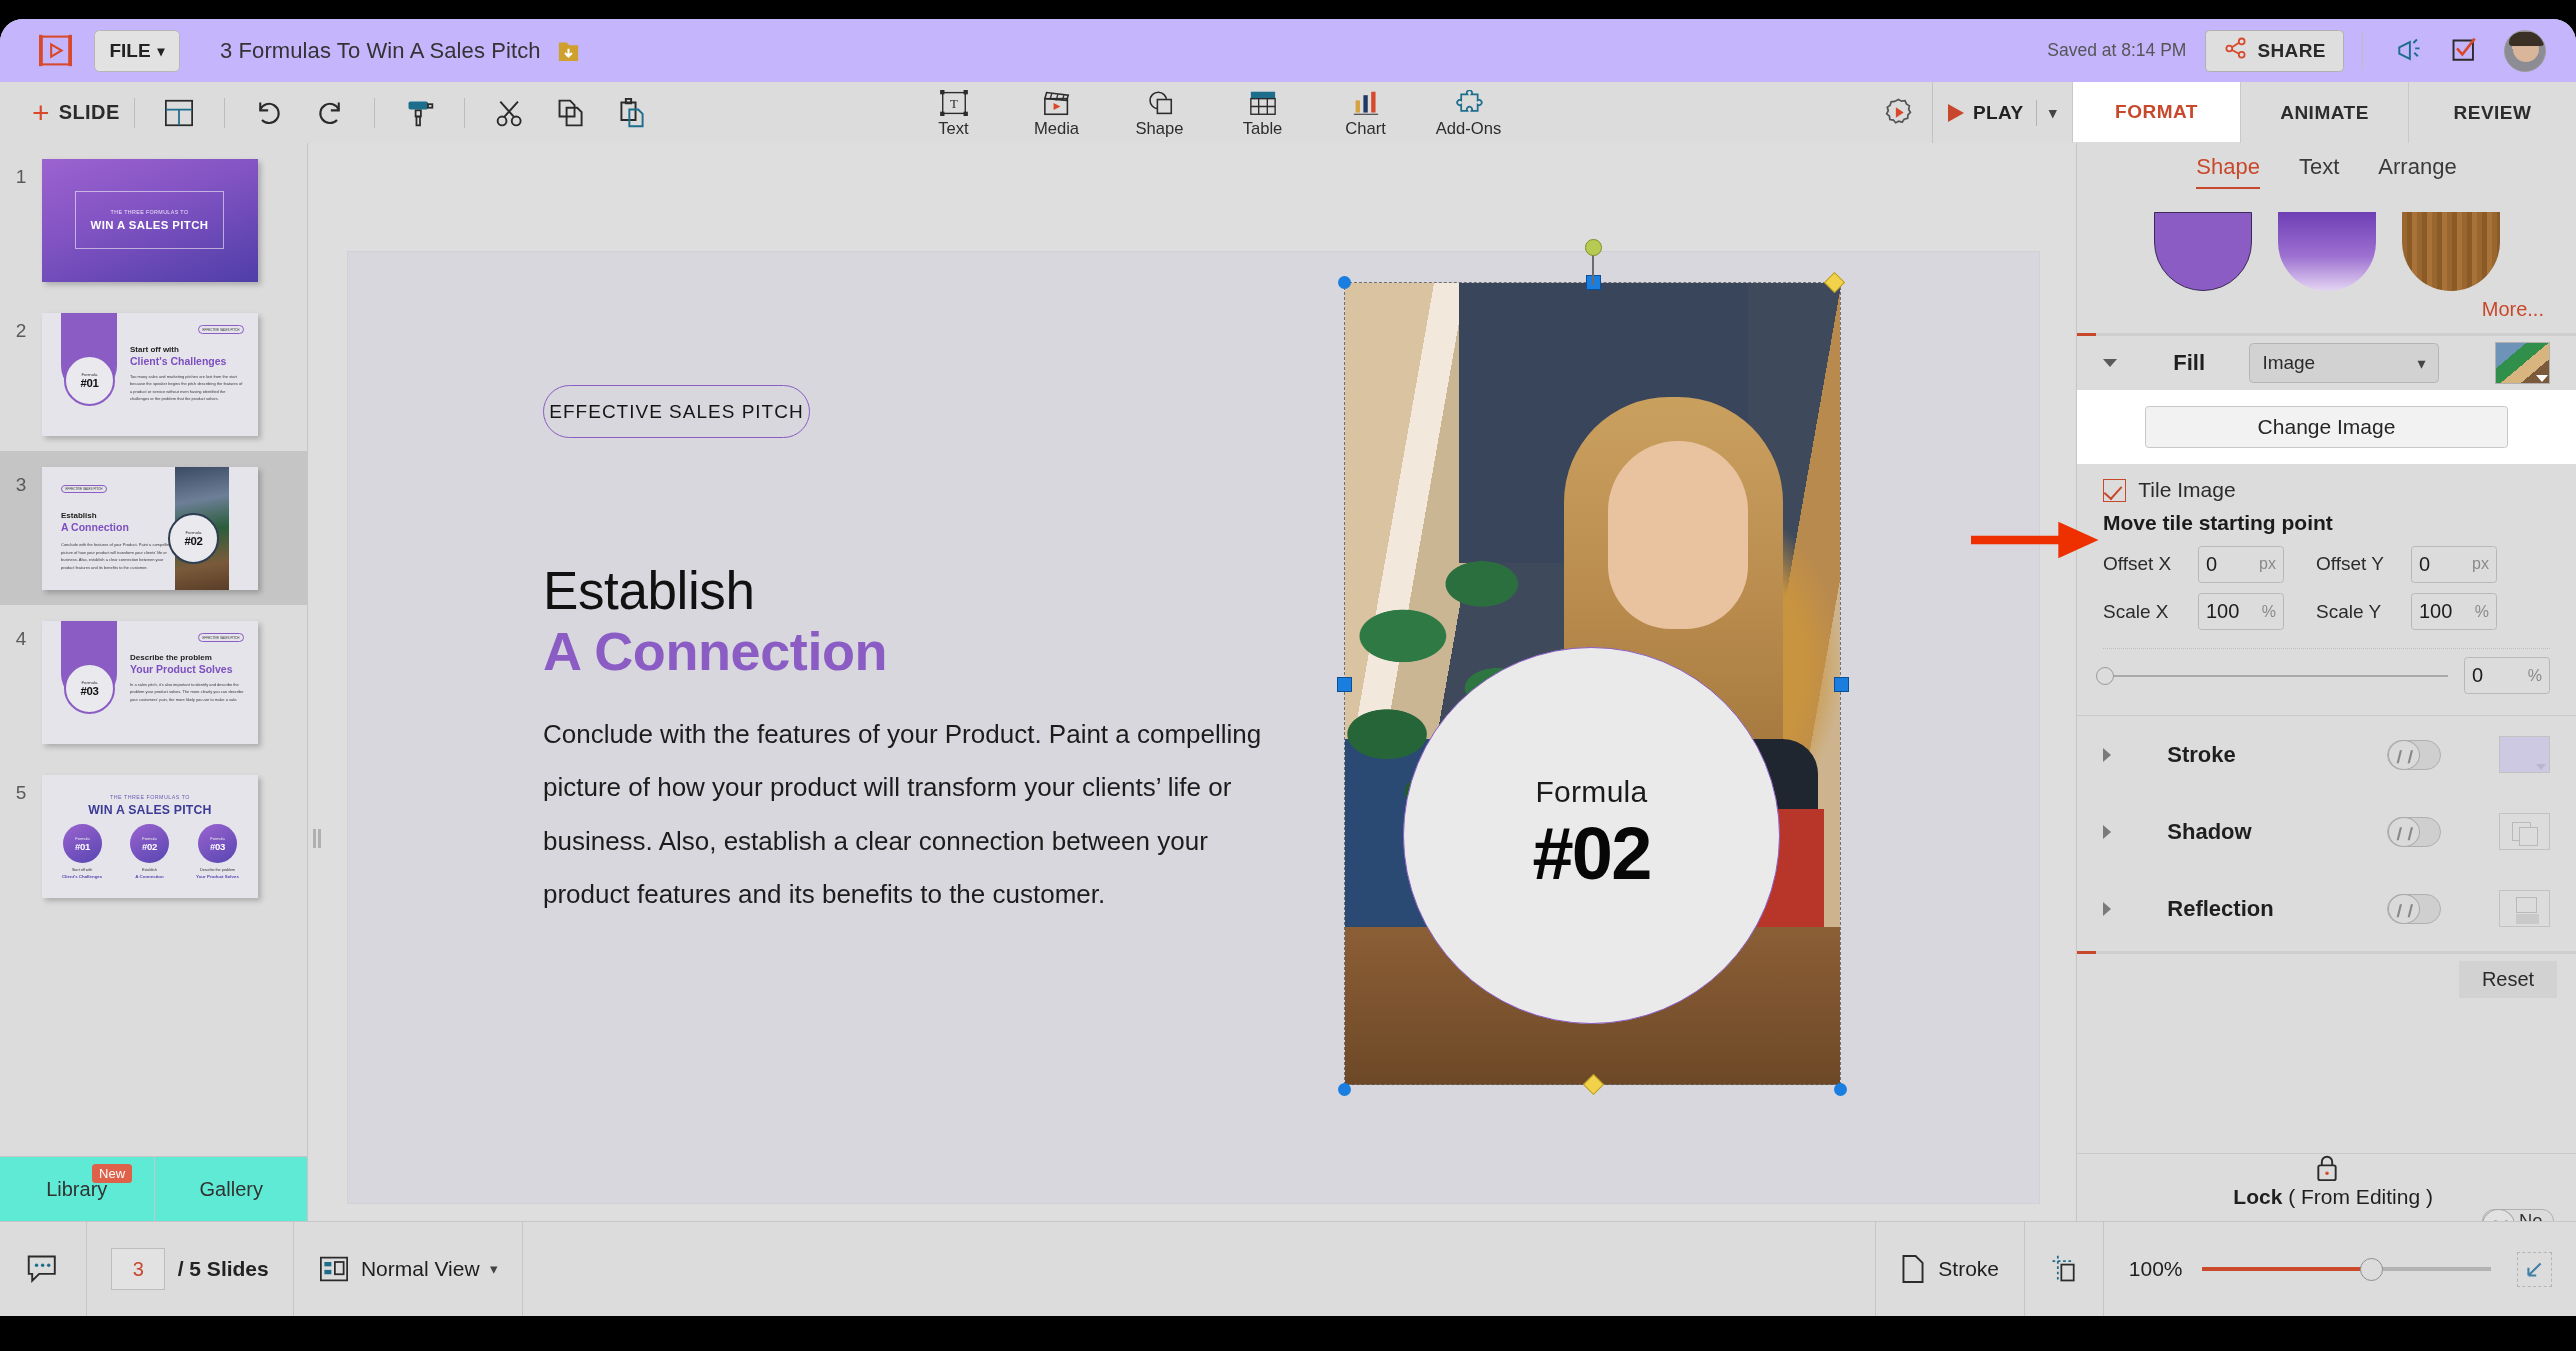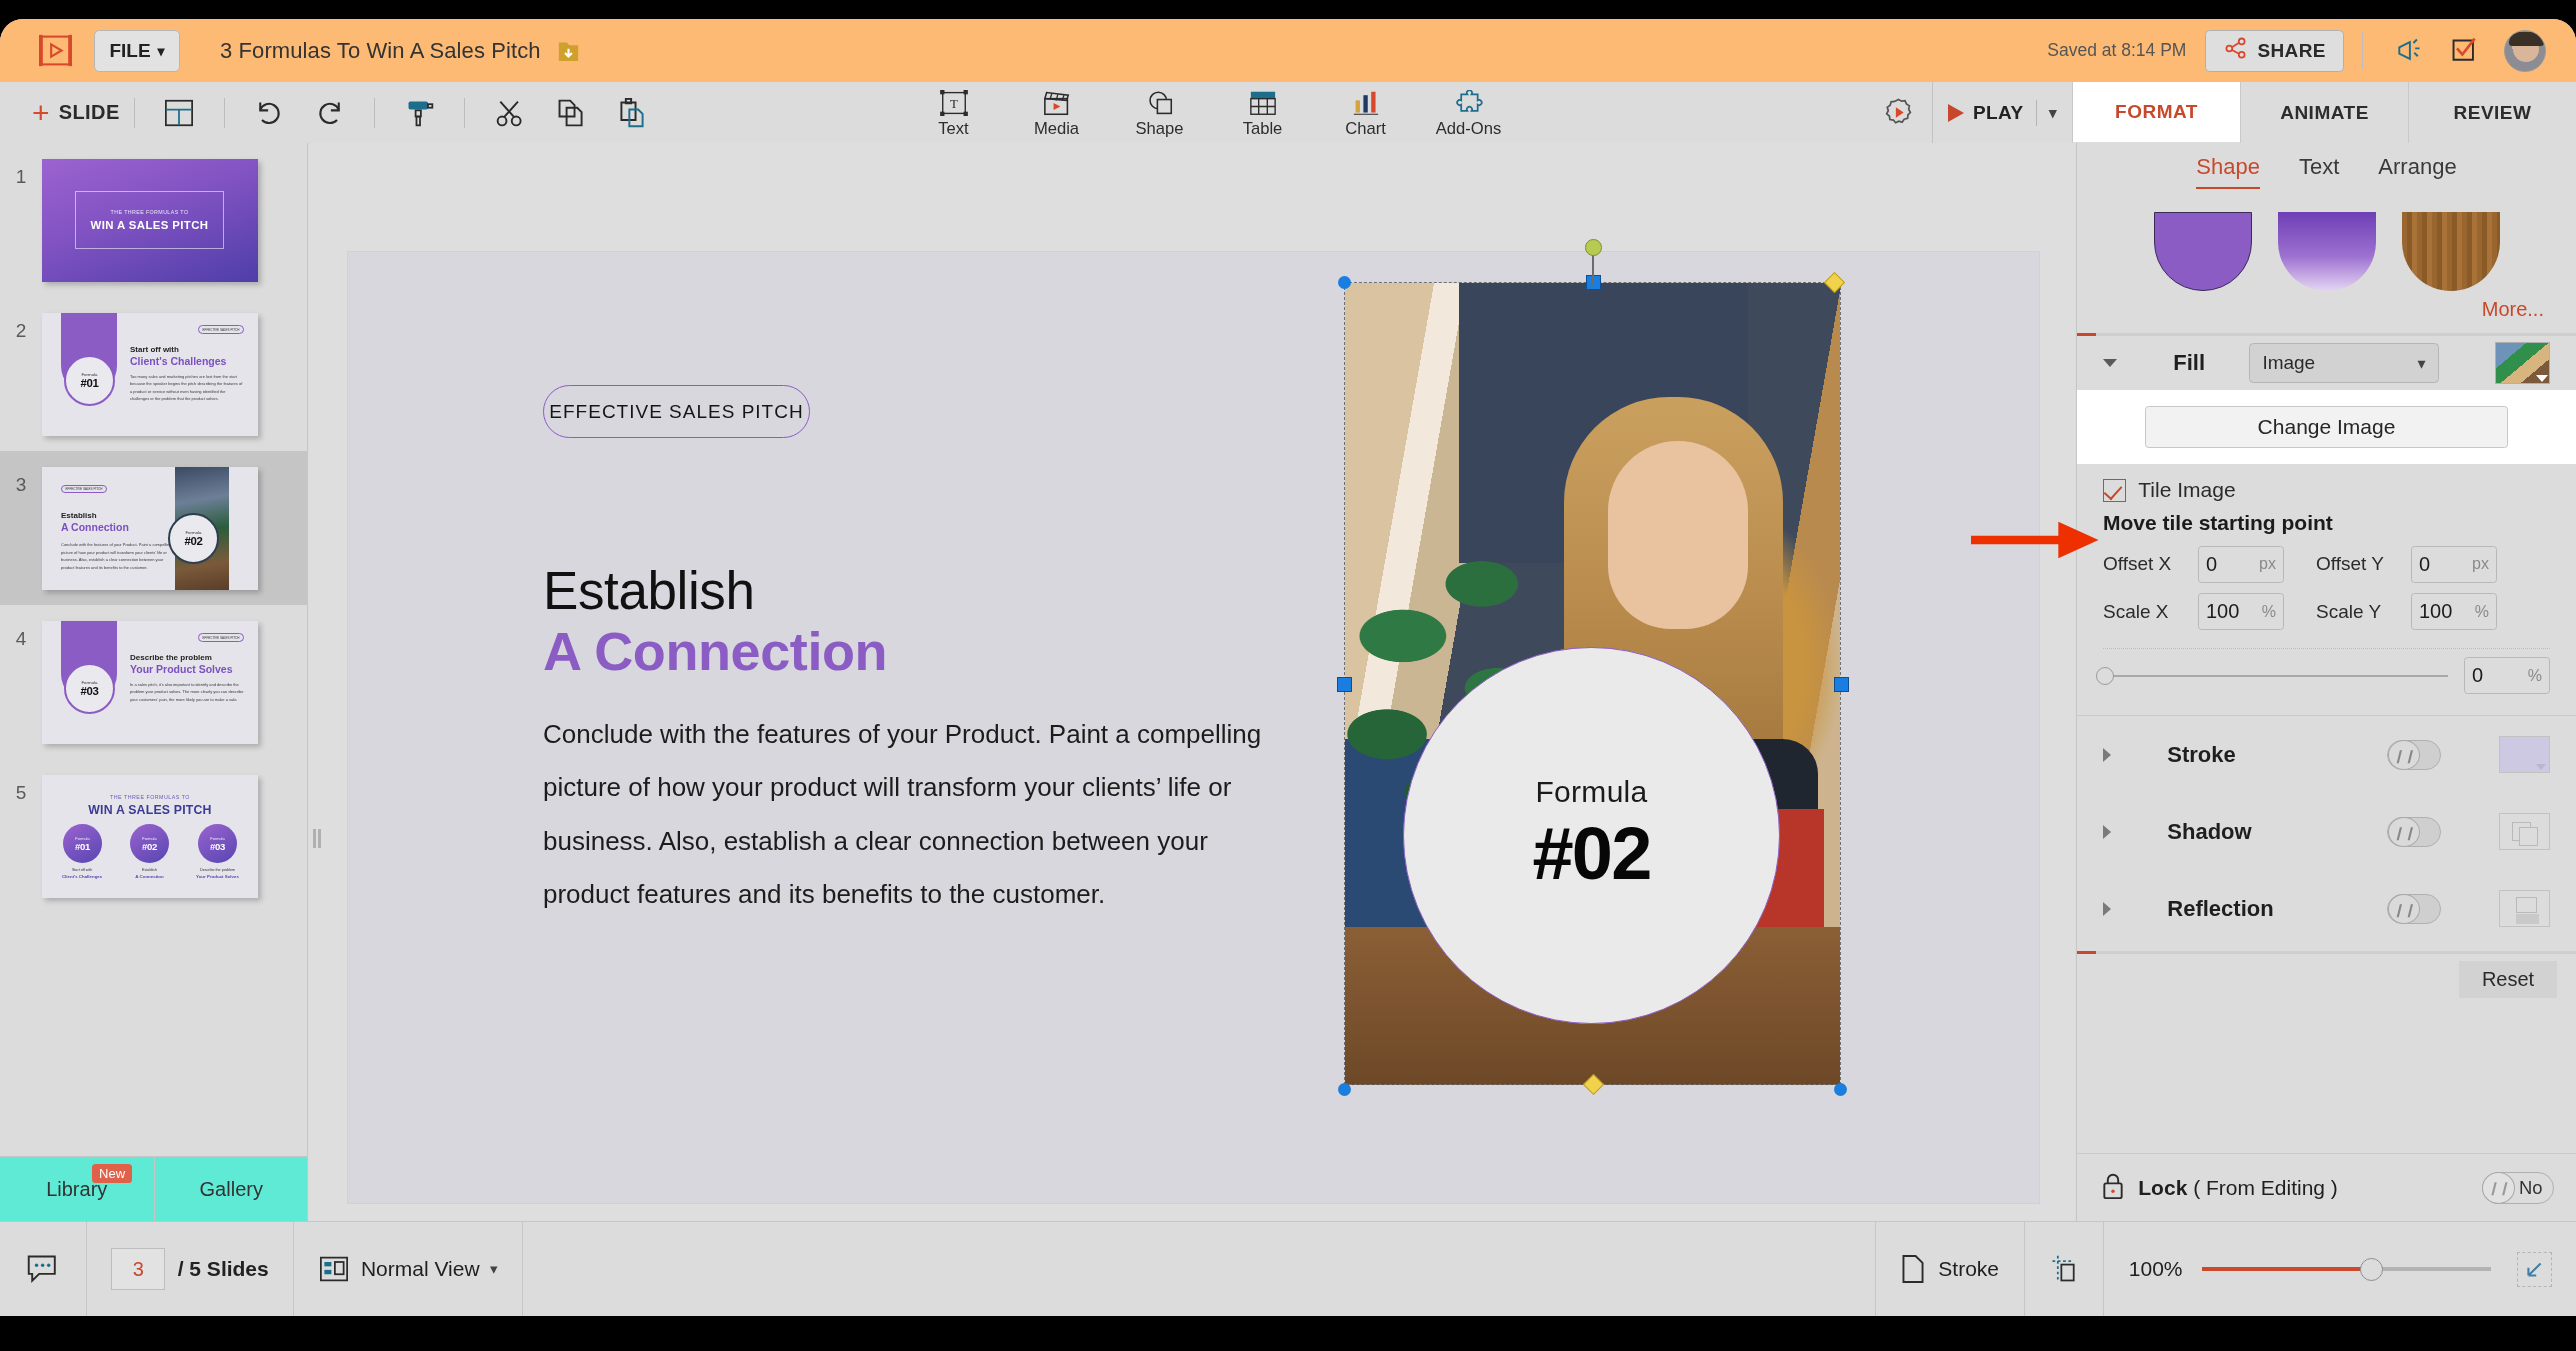--- a/index.html
+++ b/index.html
@@ -13,21 +13,21 @@
     position: absolute;
     left: 0; top: 19px;
     width: 2576px; height: 1297px;
     background: #dcdcdc;
     border-radius: 23px 23px 0 0;
     overflow: hidden;
   }
   
   .topbar {
     position: absolute; left: 0; top: 0; width: 2576px; height: 63px;
-    background: #fdba74;
+    background: #c4b5fd;
     display: flex; align-items: center;
   }
   .logo-btn {
     margin-left: 35px; width: 40px; height: 40px;
     display: flex; align-items: center; justify-content: center;
   }
   .file-btn {
     margin-left: 19px;
     width: 86px; height: 42px;
     border: 0.9px solid #b6b6b6; border-radius: 5.3px;
@@ -389,21 +389,21 @@
   .sw-refl { position: absolute; left: 16px; top: 5.3px; width: 21px; height: 16px; border: 1.8px solid #b9b9b9; }
   .sw-refl2 { position: absolute; left: 16px; top: 23px; width: 23px; height: 9.6px; background: #c9c9c9; }
   .reset {
     margin: 7px 19px 0 auto; width: 98px; height: 37px; background: #d2d2d2;
     display: flex; align-items: center; justify-content: center;
     font-size: 20px; color: #2b2b2b;
   }
   .lock-row {
     position: absolute; left: 0; bottom: 0; width: 500px; height: 68px;
     border-top: 0.9px solid #c9c9c9;
-    display: flex; align-items: center; padding: 0 23px;
+    display: flex; align-items: center; padding: 0 23px; flex-direction: column;
   }
   .lock-lbl { font-size: 21px; color: #1f1f1f; margin-left: 12.3px; }
   .lock-lbl b { font-weight: bold; }
   .toggle-no {
     margin-left: auto; width: 72px; height: 32px; border-radius: 16px;
     background: #dcdcdc; border: 0.9px solid #b0b0b0; position: relative;
     display: flex; align-items: center; justify-content: flex-end; padding-right: 10.5px;
     font-size: 18.4px; color: #333;
   }
   .toggle-no i {

